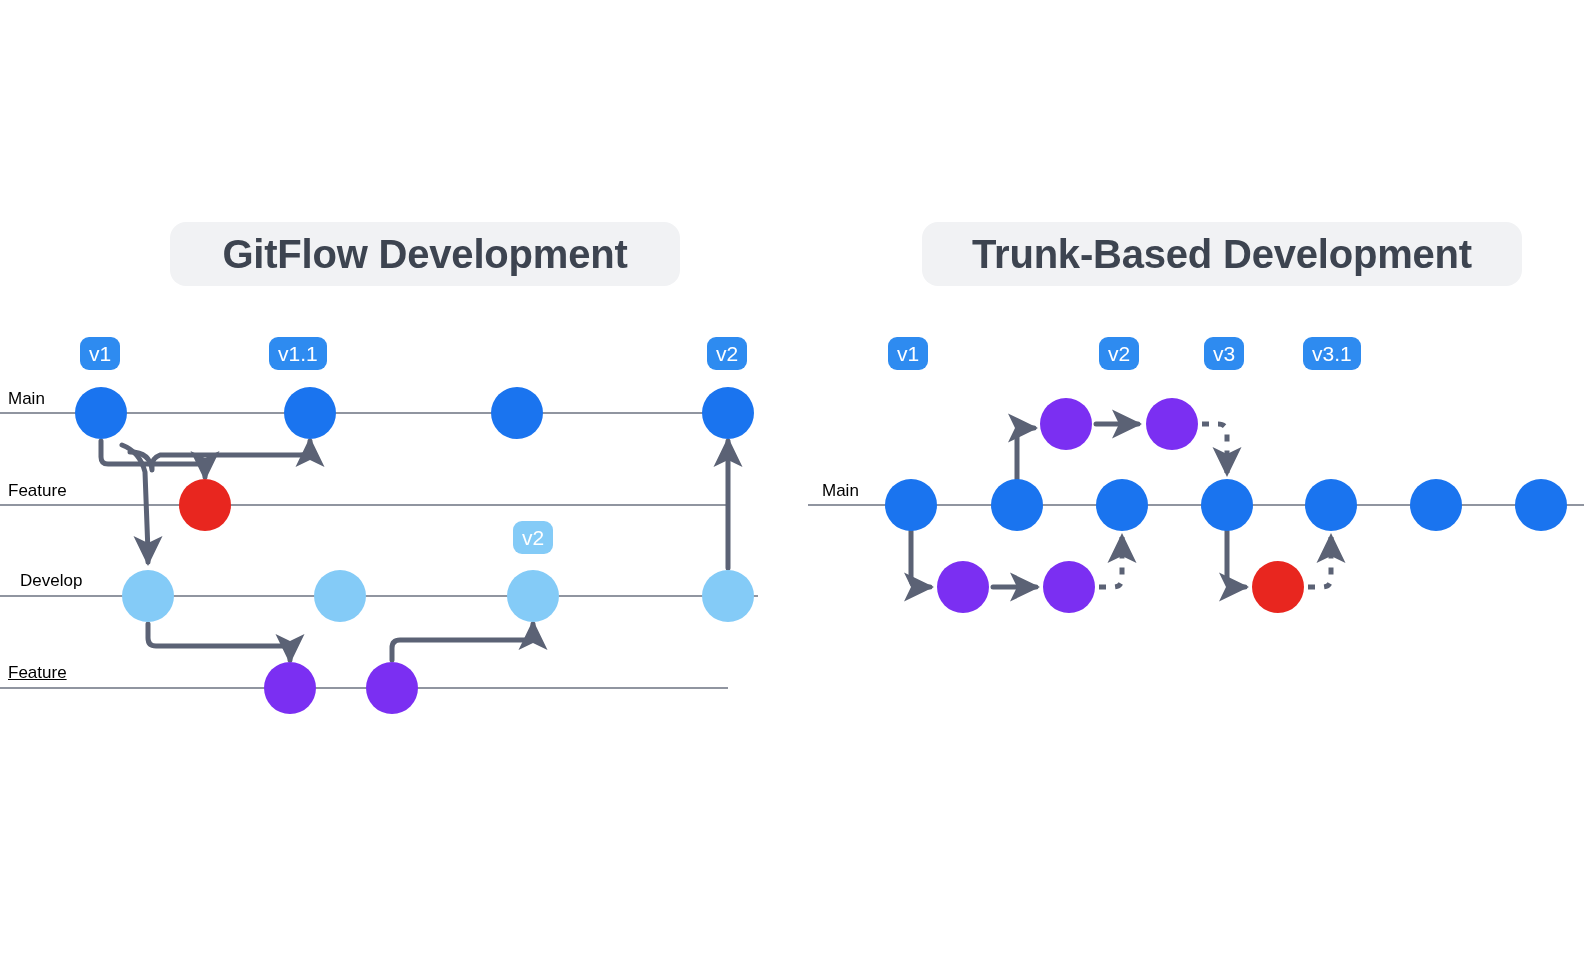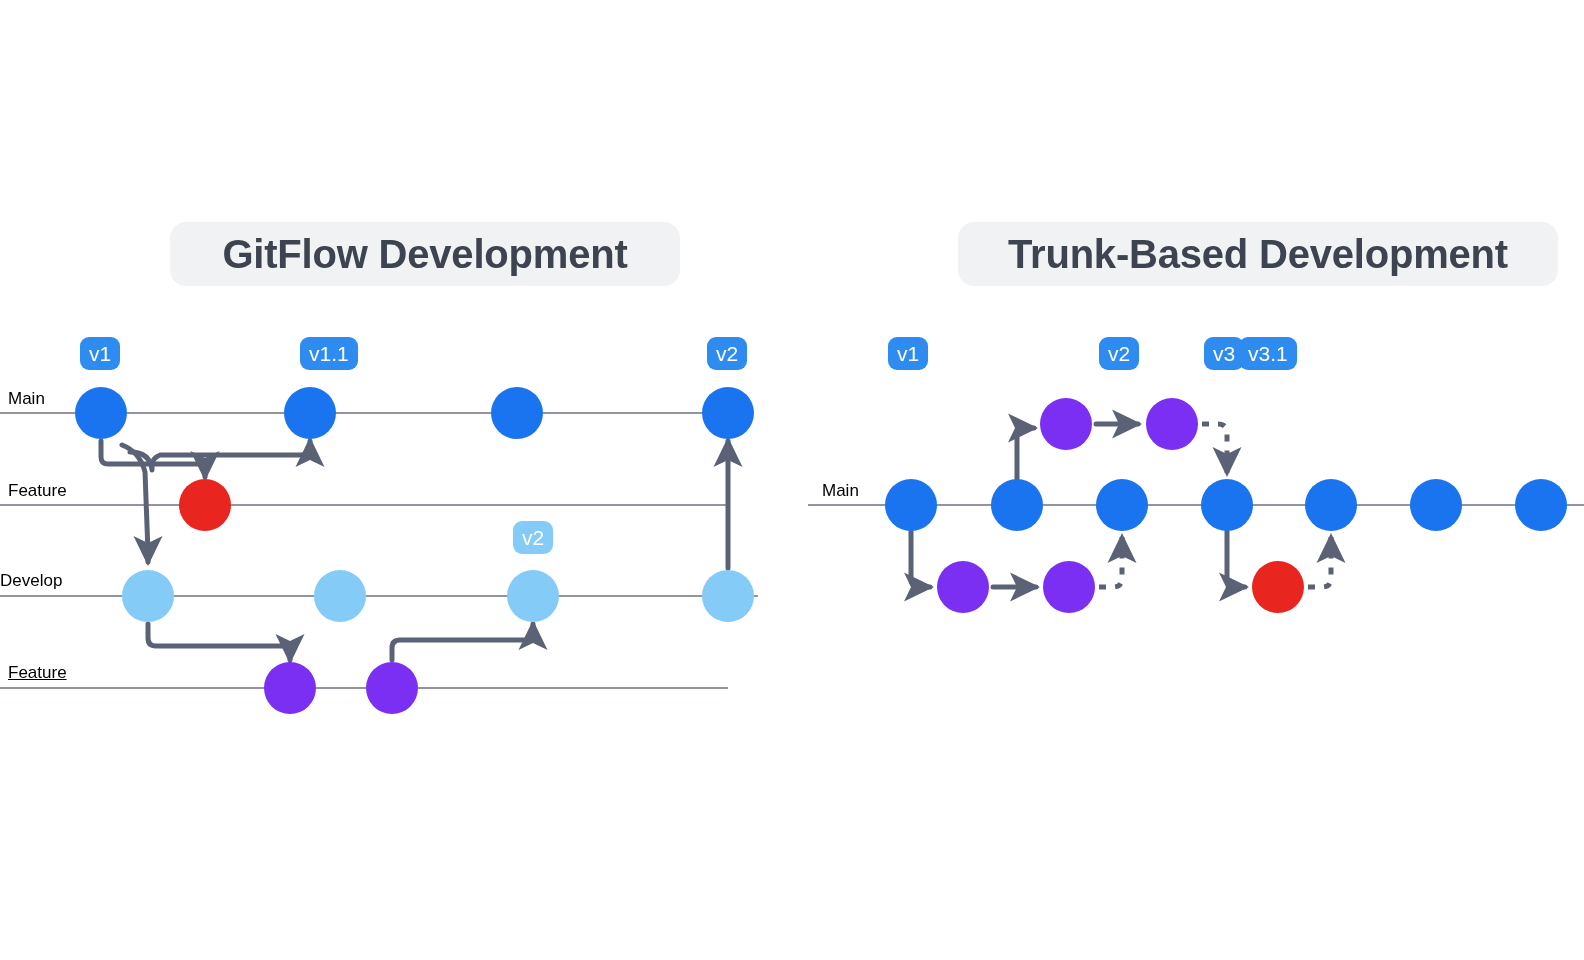--- a/index.html
+++ b/index.html
@@ -18,21 +18,21 @@
     position:absolute;
     background:#f1f2f4;
     border-radius:16px;
     color:#3d4450;
     font-weight:bold;
     display:flex;align-items:center;justify-content:center;
     letter-spacing:-0.2px;
     white-space:nowrap;
   }
   #title-gitflow{left:170px;top:222px;width:510px;height:64px;font-size:40px;}
-  #title-trunk{left:958px;top:222px;width:600px;height:64px;font-size:40px;}
+  #title-trunk{left:922px;top:222px;width:600px;height:64px;font-size:40px;}
 
   
   .lane-label{
     position:absolute;
     color:#000000;
     font-size:17px;
     white-space:nowrap;
     line-height:1;
   }
 
@@ -125,27 +125,27 @@
 
       <path d="M1308,587 L1322,587 Q1331,587 1331,578 L1331,537" marker-end="url(#ah)"></path>
     </g>
   </svg>
 
   <div class="title-pill" id="title-gitflow">GitFlow Development</div>
   <div class="title-pill" id="title-trunk">Trunk-Based Development</div>
 
   <div class="lane-label" style="left:8px;top:390px;">Main</div>
   <div class="lane-label" style="left:8px;top:482px;">Feature</div>
-  <div class="lane-label" style="left:0;top:572px;">Develop</div>
+  <div class="lane-label" style="left:20px;top:572px;">Develop</div>
   <div class="lane-label" style="left:8px;top:664px;text-decoration:underline;">Feature</div>
 
   <div class="lane-label" style="left:822px;top:482px;">Main</div>
 
   <div class="vtag blue" style="left:80px;top:337px;">v1</div>
-  <div class="vtag blue" style="left:300px;top:337px;">v1.1</div>
+  <div class="vtag blue" style="left:269px;top:337px;">v1.1</div>
   <div class="vtag blue" style="left:707px;top:337px;">v2</div>
   <div class="vtag lightblue" style="left:513px;top:521px;">v2</div>
 
   <div class="node main" style="left:75px;top:387px;"></div>
   <div class="node main" style="left:284px;top:387px;"></div>
   <div class="node main" style="left:491px;top:387px;"></div>
   <div class="node main" style="left:702px;top:387px;"></div>
 
   <div class="node hotfix" style="left:179px;top:479px;"></div>
 
@@ -153,21 +153,21 @@
   <div class="node develop" style="left:314px;top:570px;"></div>
   <div class="node develop" style="left:507px;top:570px;"></div>
   <div class="node develop" style="left:702px;top:570px;"></div>
 
   <div class="node feature" style="left:264px;top:662px;"></div>
   <div class="node feature" style="left:366px;top:662px;"></div>
 
   <div class="vtag blue" style="left:888px;top:337px;">v1</div>
   <div class="vtag blue" style="left:1099px;top:337px;">v2</div>
   <div class="vtag blue" style="left:1204px;top:337px;">v3</div>
-  <div class="vtag blue" style="left:1239px;top:337px;">v3.1</div>
+  <div class="vtag blue" style="left:1303px;top:337px;">v3.1</div>
 
   <div class="node main" style="left:885px;top:479px;"></div>
   <div class="node main" style="left:991px;top:479px;"></div>
   <div class="node main" style="left:1096px;top:479px;"></div>
   <div class="node main" style="left:1201px;top:479px;"></div>
   <div class="node main" style="left:1305px;top:479px;"></div>
   <div class="node main" style="left:1410px;top:479px;"></div>
   <div class="node main" style="left:1515px;top:479px;"></div>
 
   <div class="node purple" style="left:1040px;top:398px;"></div>

